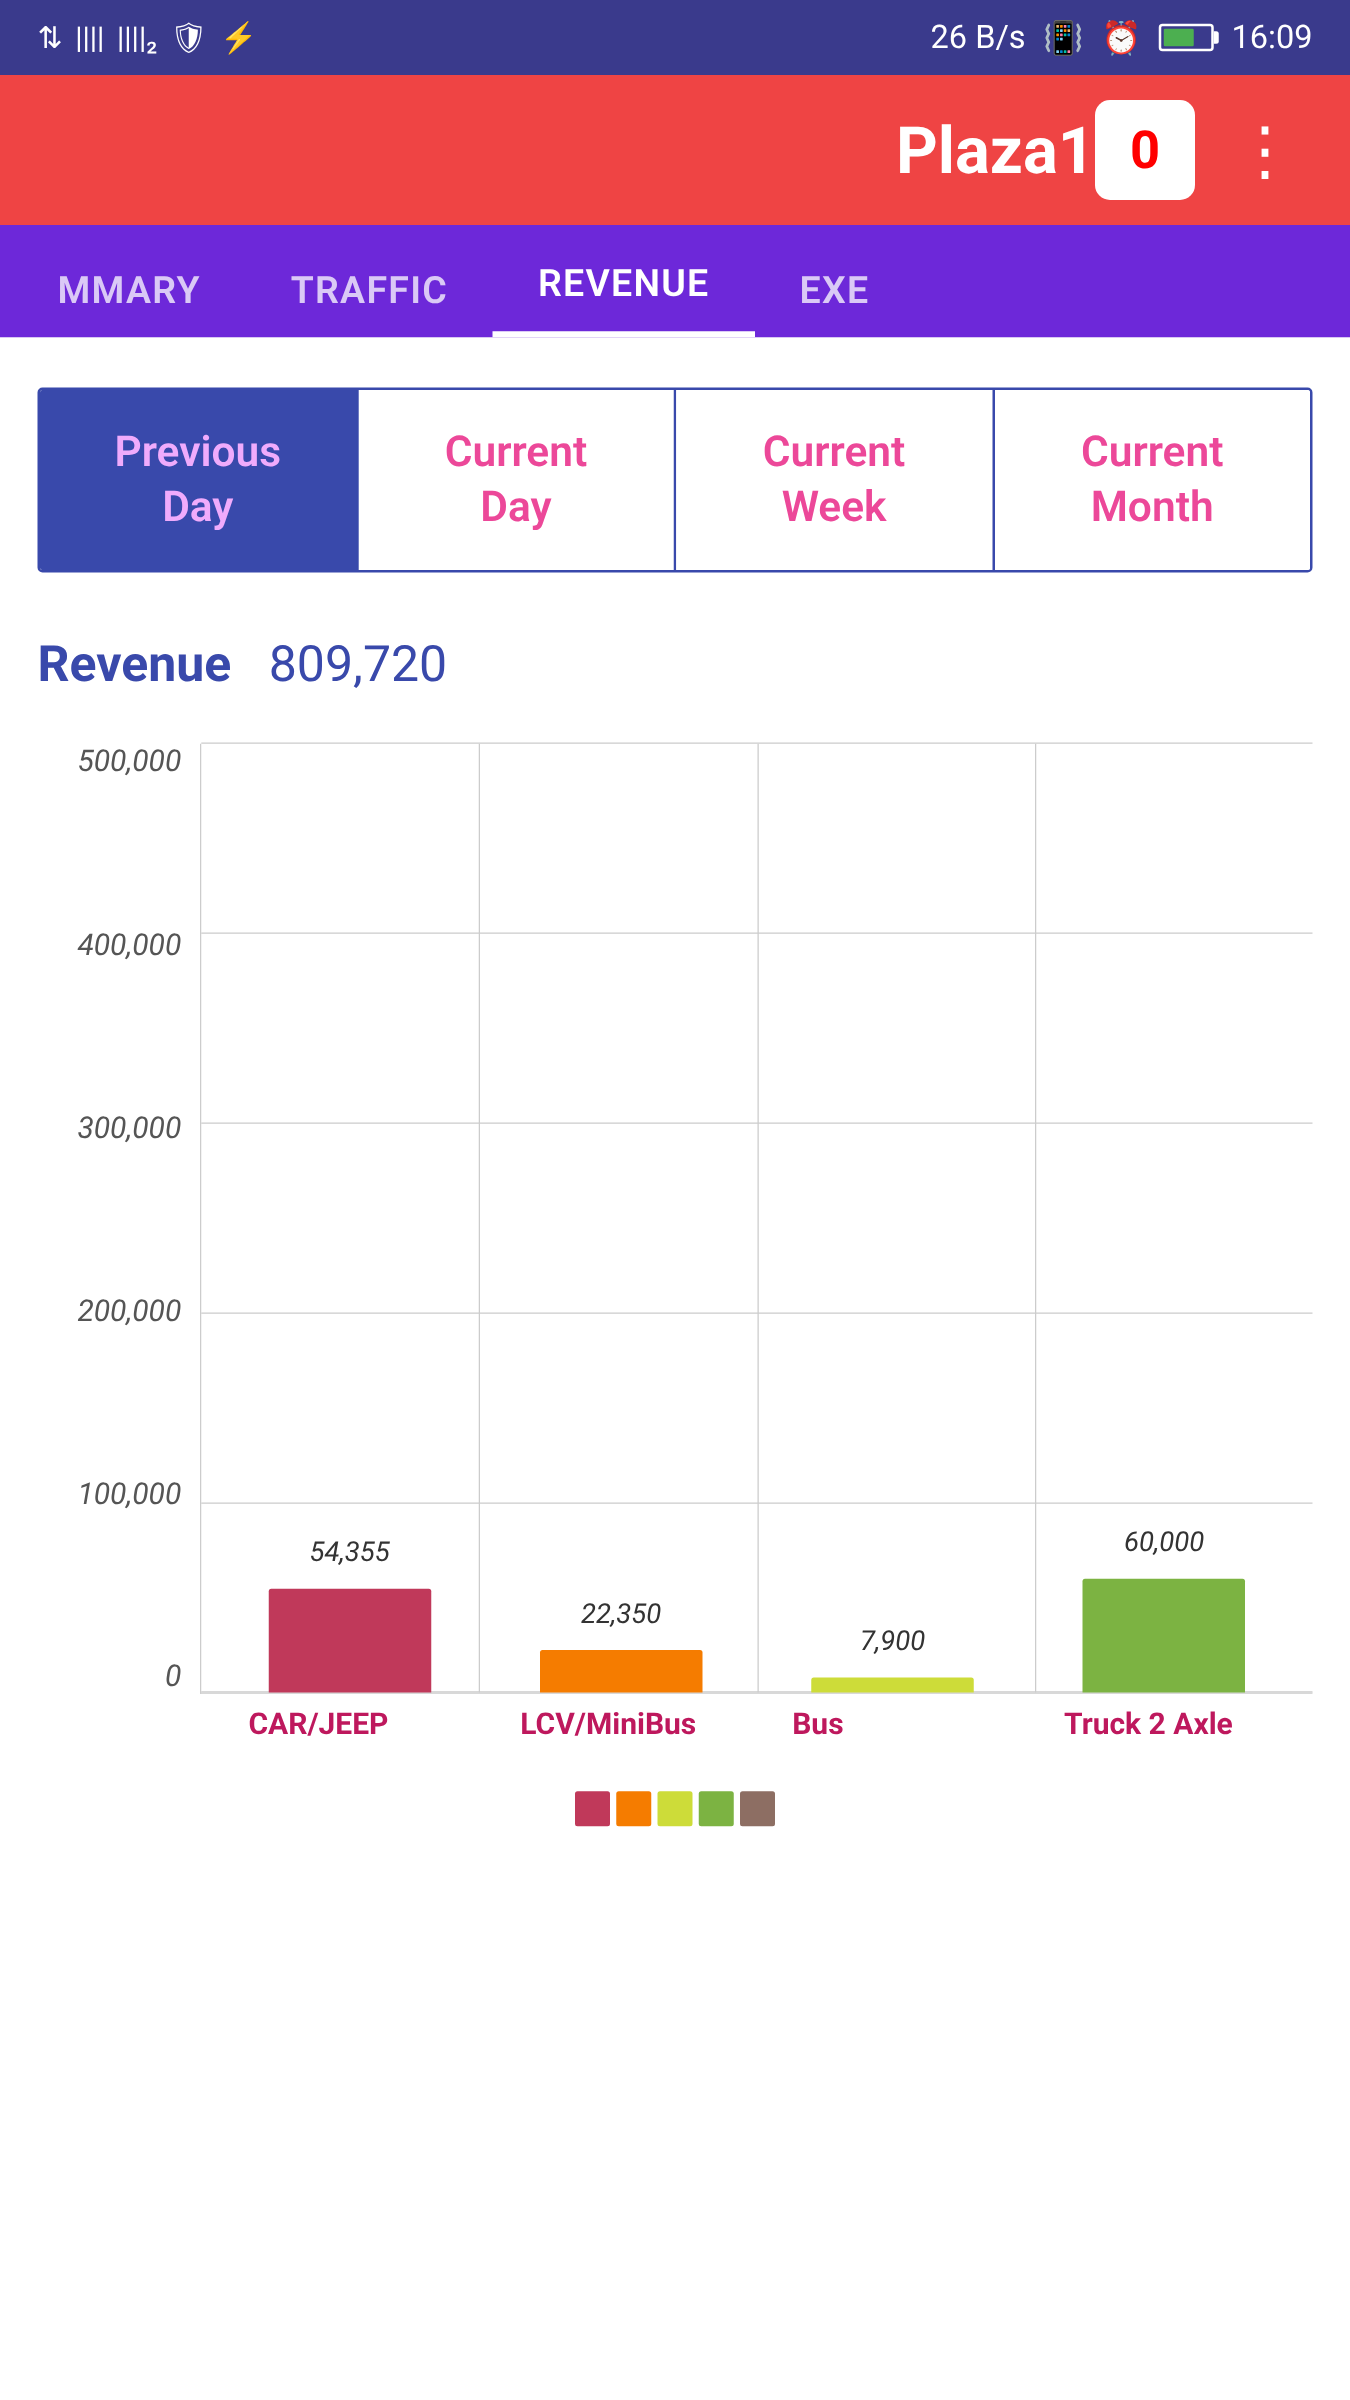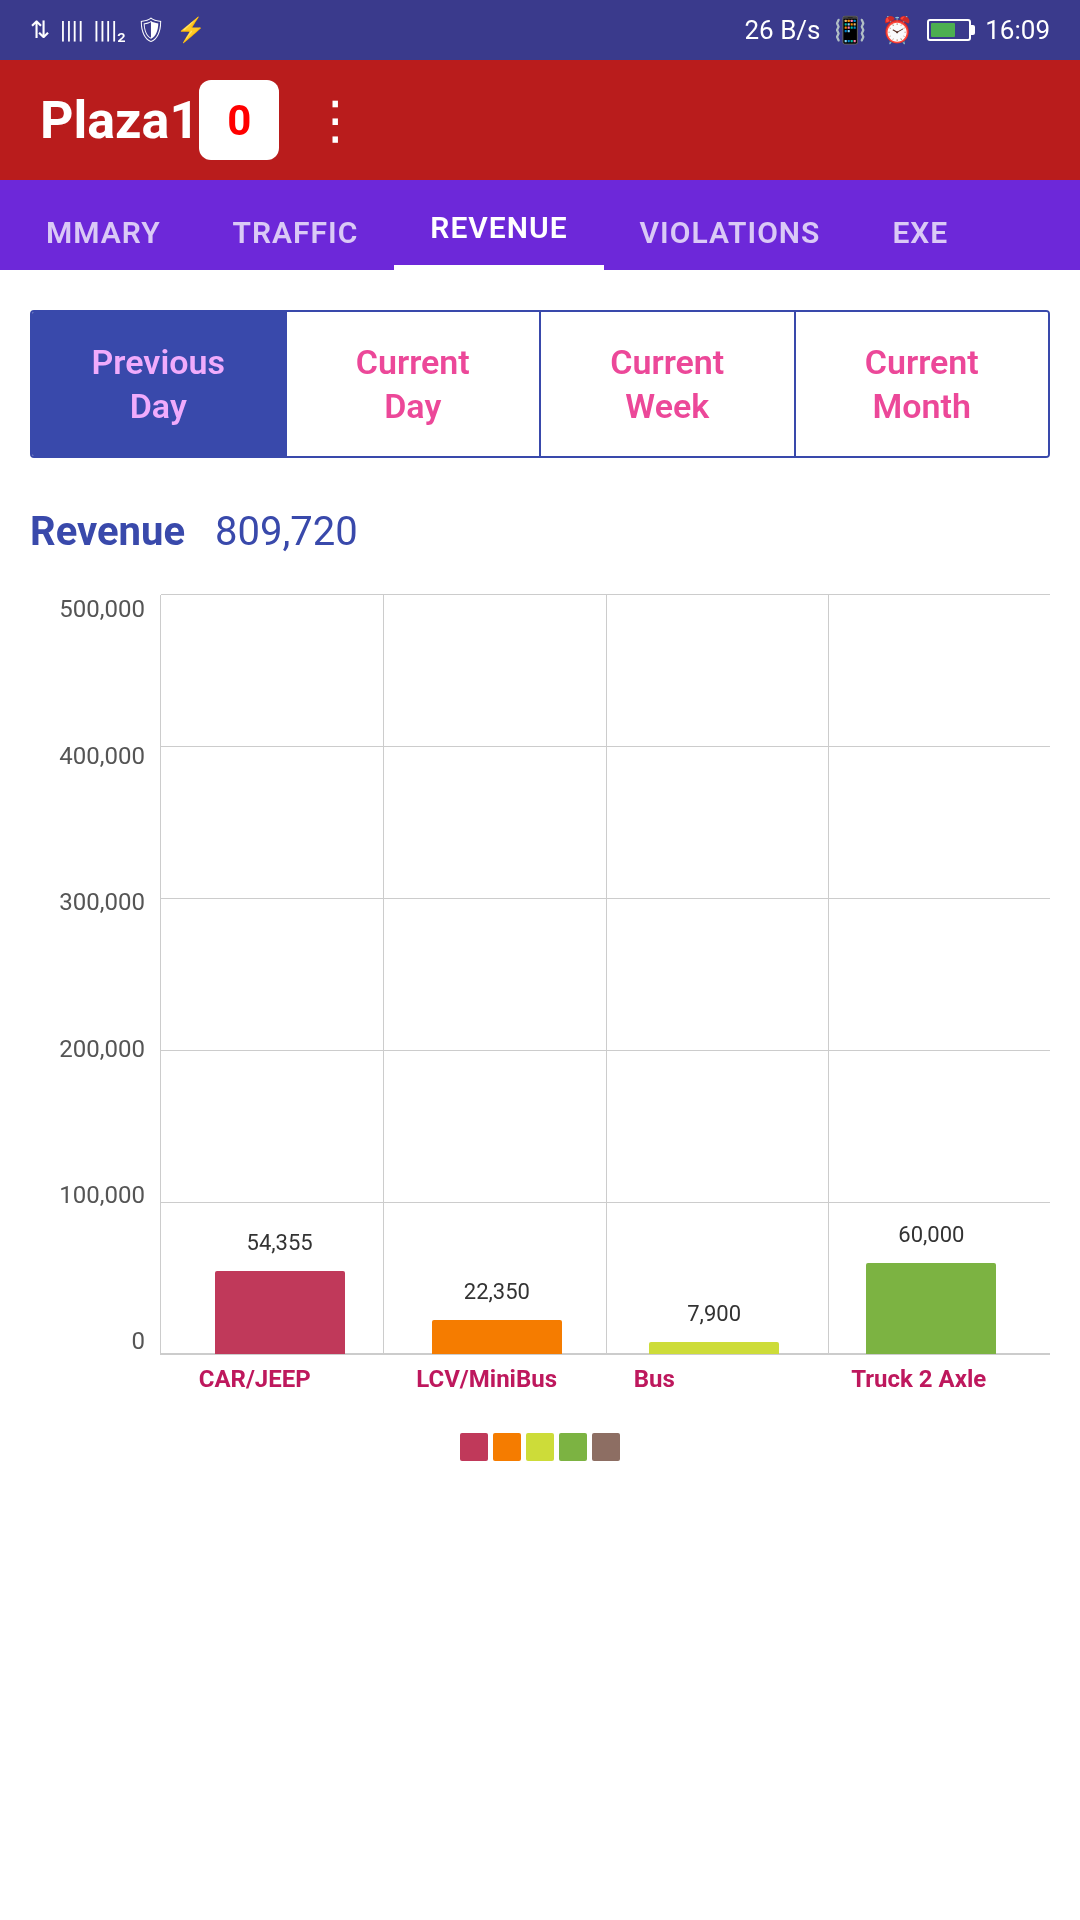--- a/index.html
+++ b/index.html
@@ -32,25 +32,25 @@
     }
     .battery-icon::after {
       content: '';
       position: absolute; right: -6px; top: 50%; transform: translateY(-50%);
       width: 4px; height: 10px; background: white; border-radius: 0 2px 2px 0;
     }
     .battery-fill { background: #4caf50; width: 65%; height: 100%; border-radius: 1px; }
 
     
     .app-bar {
-      background: #b91c1c;
+      background: #ef4444;
       height: 120px;
       display: flex;
       align-items: center;
-      justify-content: flex-start;
+      justify-content: flex-end;
       padding: 0 40px;
     }
     .app-title {
       color: white;
       font-size: 52px;
       font-weight: bold;
     }
     .app-bar-right { display: flex; align-items: center; gap: 30px; }
     .notification-badge {
       background: white;
@@ -144,20 +144,21 @@
 
     
     .chart-container {
       position: relative;
       margin: 0 0 40px 0;
     }
     .chart-area {
       display: flex;
       align-items: flex-end;
       position: relative;
+      font-style: italic;
     }
     .y-axis {
       display: flex;
       flex-direction: column;
       justify-content: space-between;
       align-items: flex-end;
       padding-right: 15px;
       height: 760px;
       width: 130px;
     }
@@ -265,21 +266,20 @@
   <div class="app-bar-right">
     <div class="notification-badge">0</div>
     <div class="more-icon">⋮</div>
   </div>
 </div>
 
 <div class="tab-nav">
   <div class="tab-item">MMARY</div>
   <div class="tab-item">TRAFFIC</div>
   <div class="tab-item active">REVENUE</div>
-  <div class="tab-item">VIOLATIONS</div>
   <div class="tab-item">EXE</div>
 </div>
 
 <div class="content">
 
   <div class="period-tabs">
     <div class="period-tab active">Previous<br>Day</div>
     <div class="period-tab">Current<br>Day</div>
     <div class="period-tab">Current<br>Week</div>
     <div class="period-tab">Current<br>Month</div>

